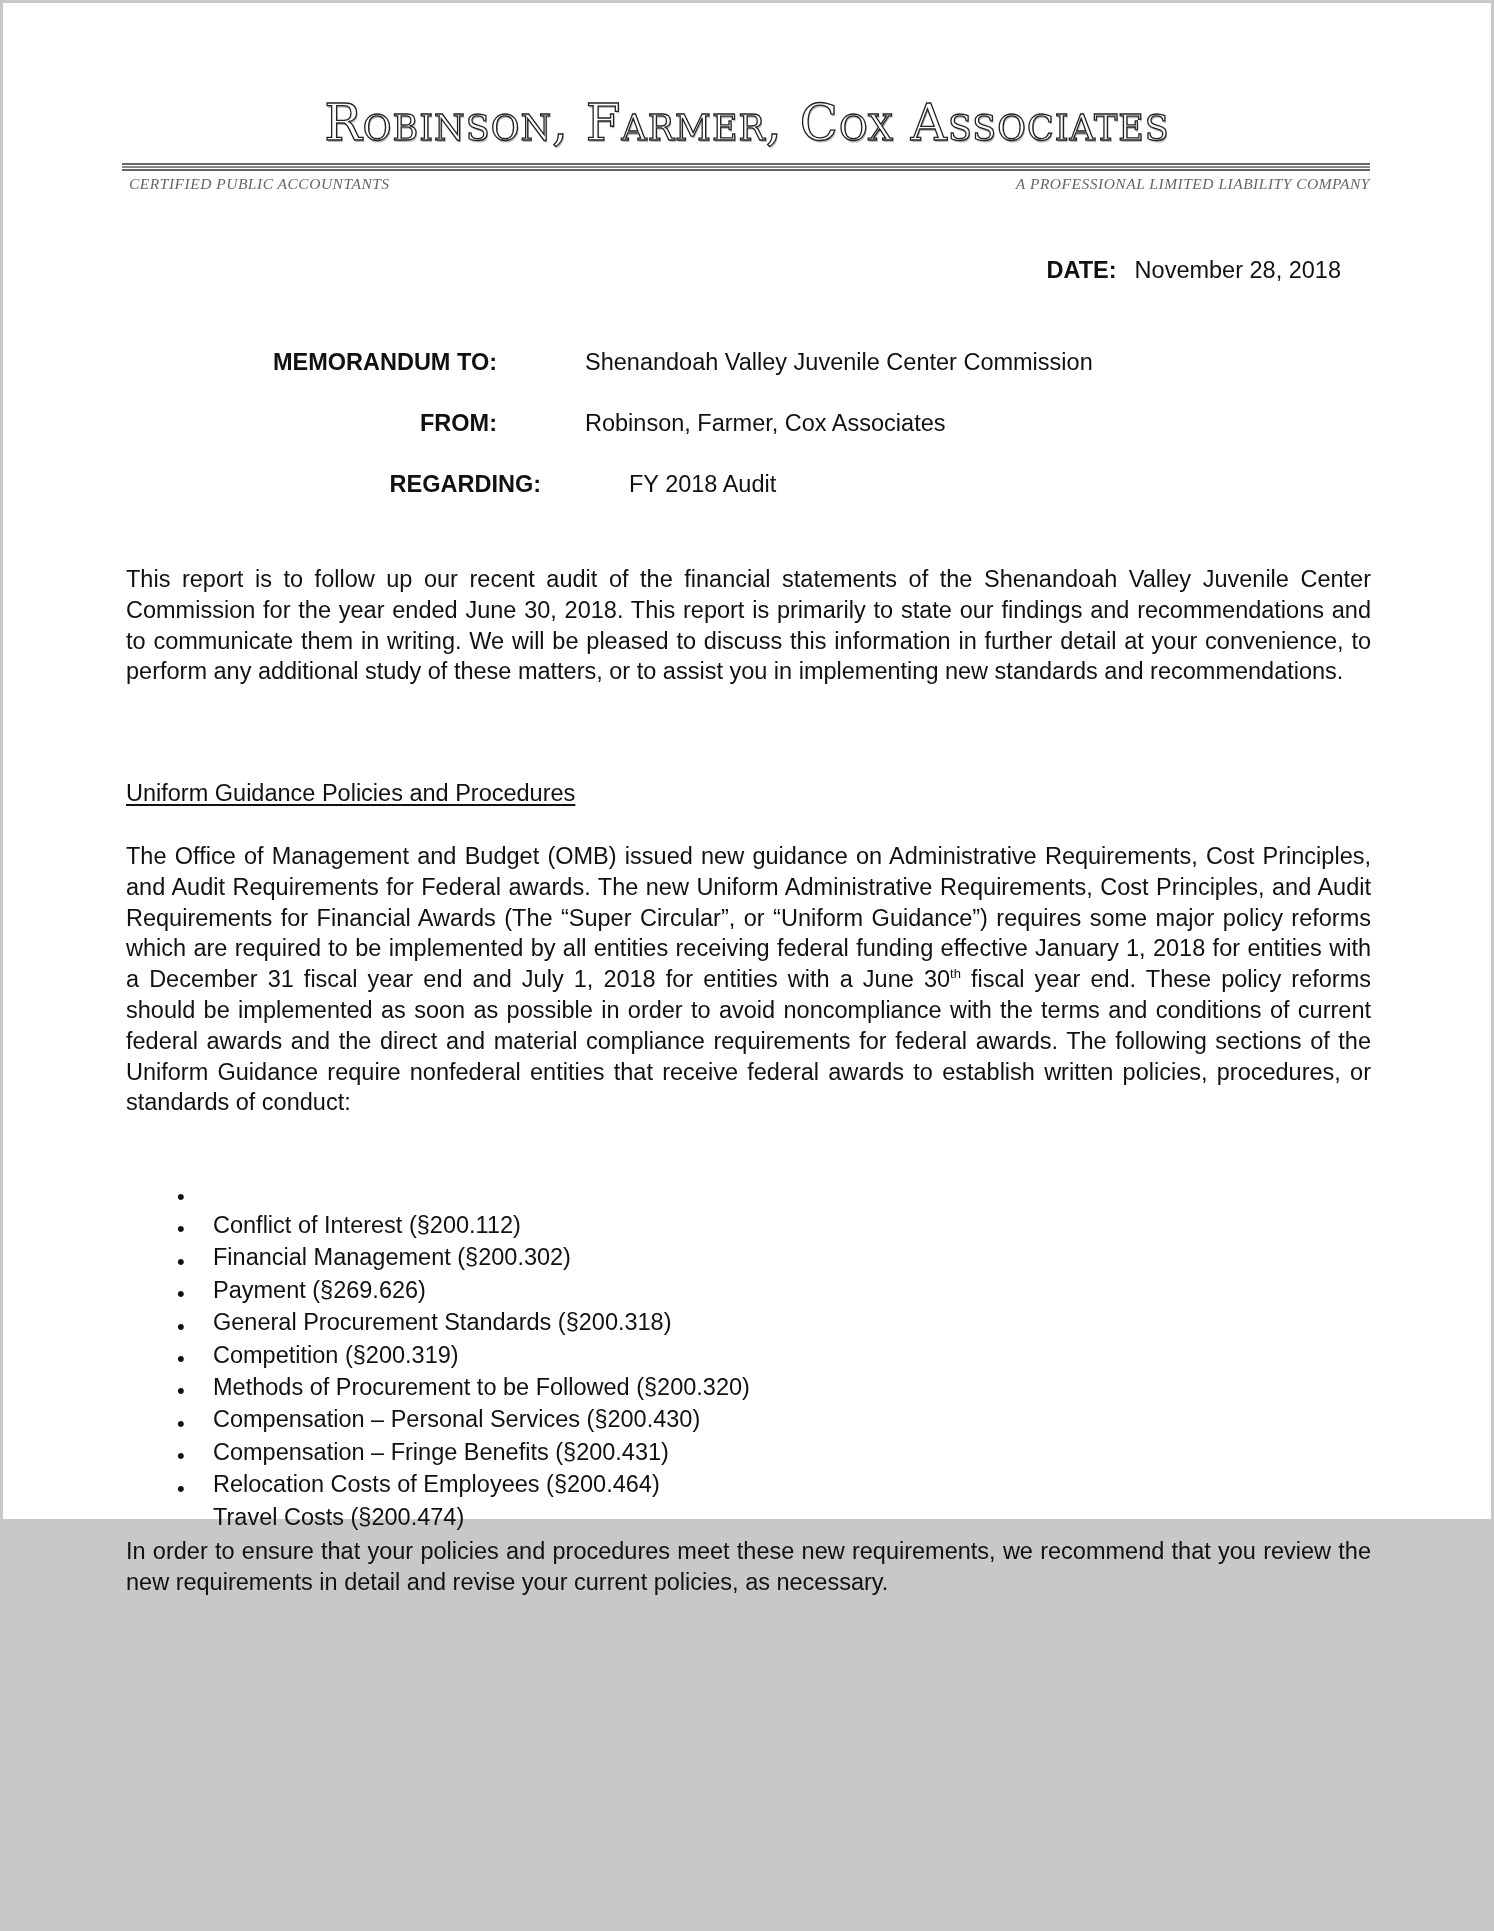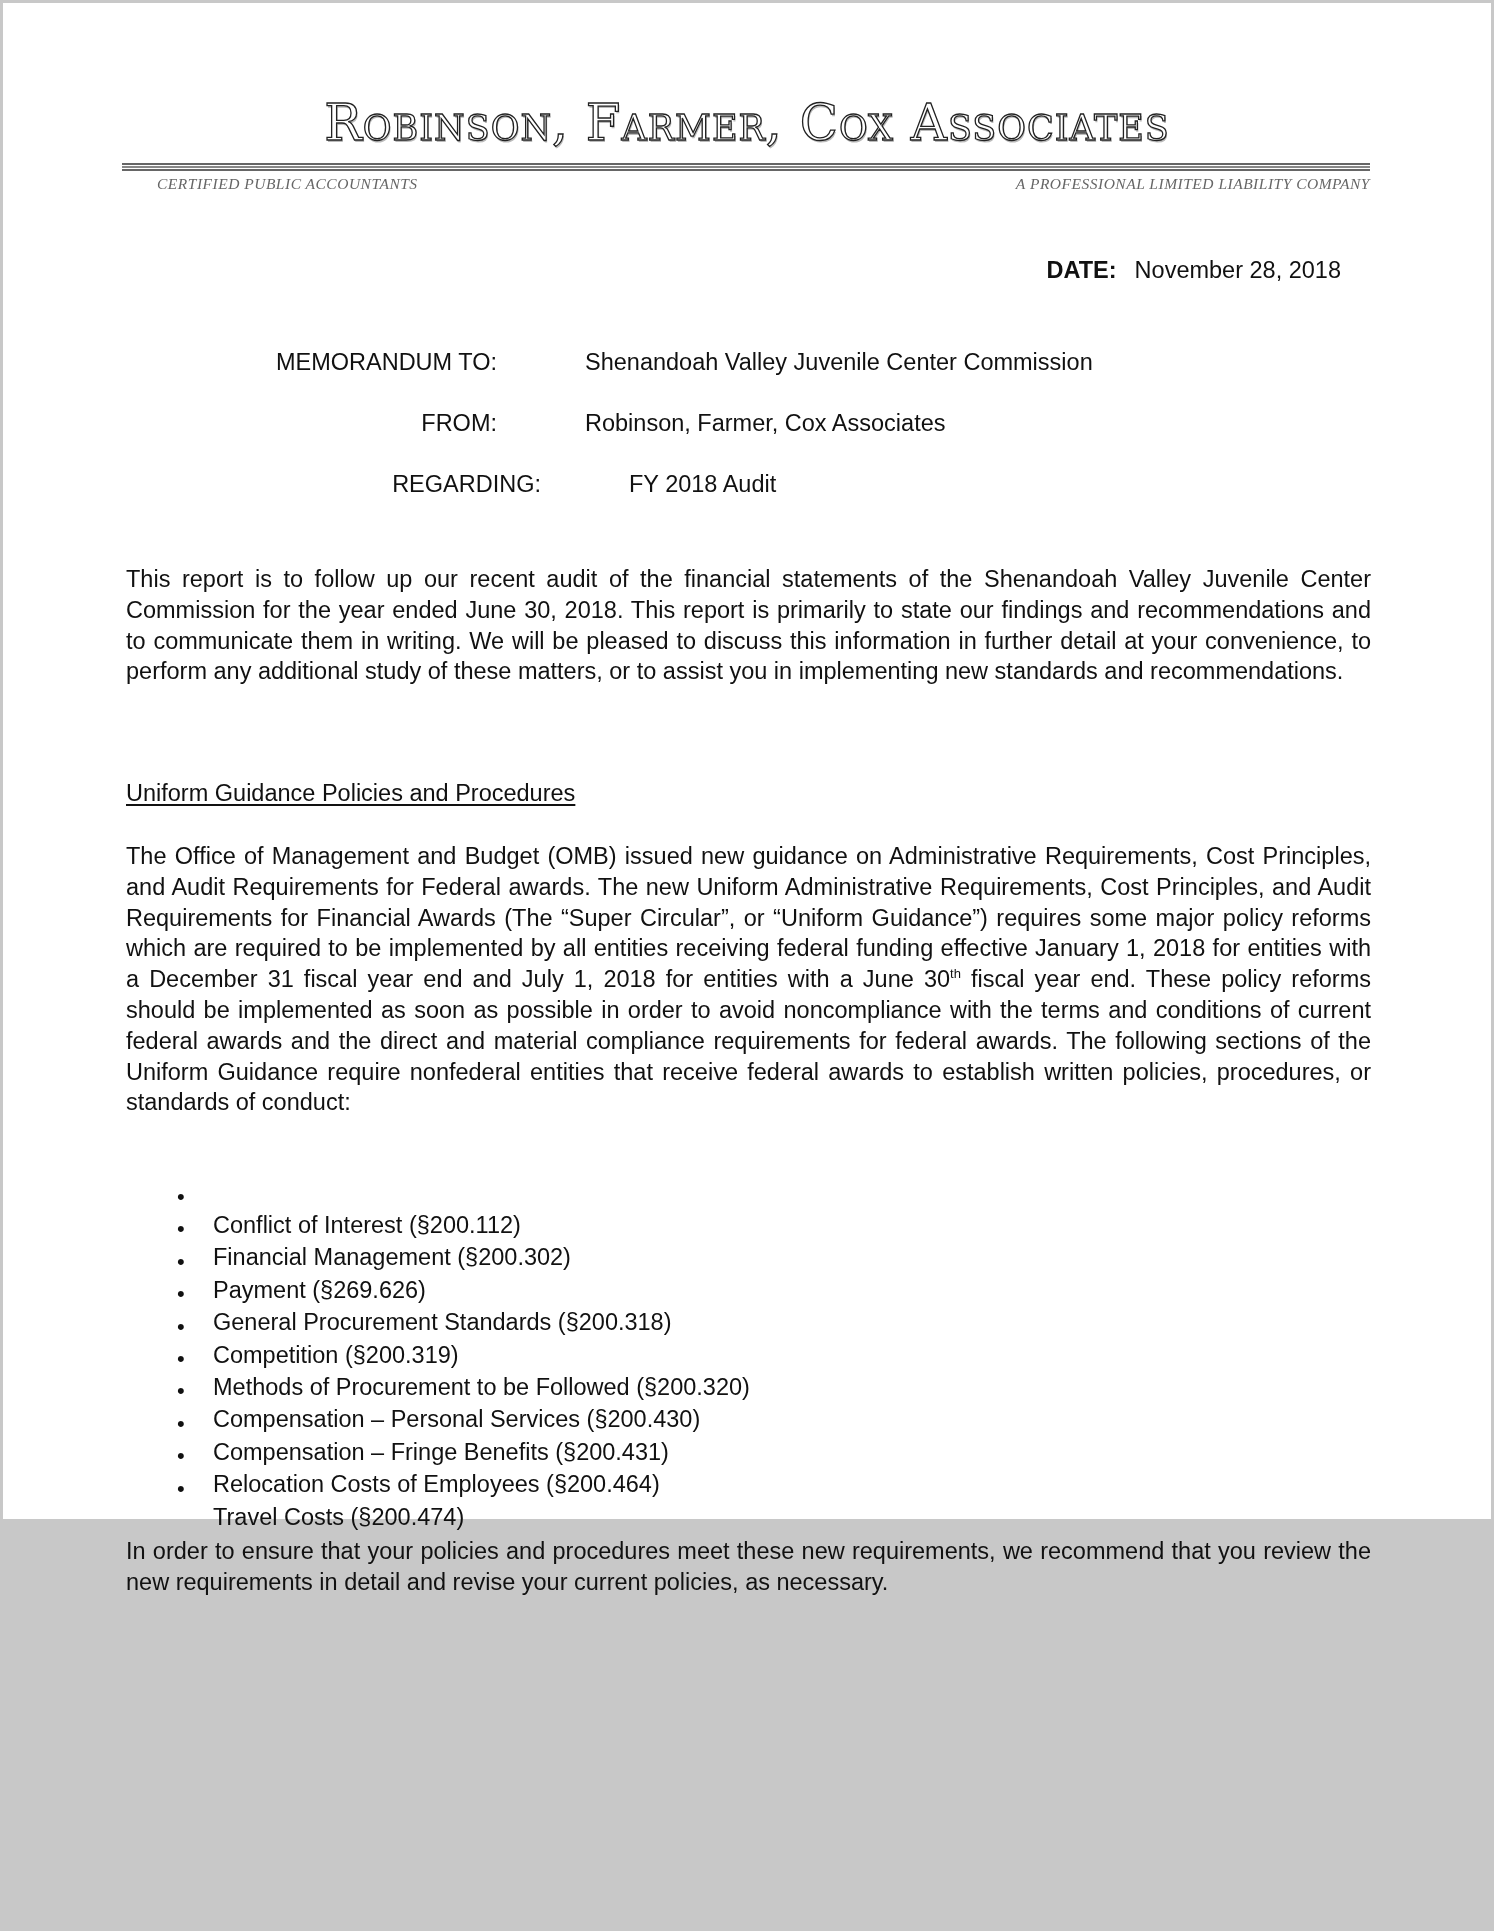--- a/index.html
+++ b/index.html
@@ -18,29 +18,28 @@
   }
   .rule { position: absolute; left: 119px; width: 1248px; }
   .rule.r1 { top: 160px; height: 2px; background: #666; }
   .rule.r2 { top: 163px; height: 2px; background: #888; }
   .rule.r3 { top: 166px; height: 2px; background: #666; }
   .sub {
     position: absolute; top: 172px;
     font-family: "Liberation Serif", "DejaVu Serif", serif;
     font-style: italic; font-size: 15.5px; color: #666; letter-spacing: 0.5px;
     text-transform: uppercase;
-    margin-left: 28px;
   }
   .sub.left { left: 126px; }
   .sub.right { right: 121px; }
   .doc { font-family: "Liberation Sans", "DejaVu Sans", sans-serif; color: #111; font-size: 23.5px; }
   .date-row { position: absolute; top: 254px; right: 150px; }
   .date-row .lbl { font-weight: bold; margin-right: 18px; }
   .memo-row { position: absolute; left: 0; width: 1488px; height: 30px; }
-  .memo-row .lbl { position: absolute; right: 994px; font-weight: normal; white-space: nowrap; }
+  .memo-row .lbl { position: absolute; right: 994px; font-weight: bold; white-space: nowrap; }
   .memo-row .val { position: absolute; left: 582px; white-space: nowrap; }
   .para {
     position: absolute; left: 123px; width: 1245px; line-height: 30.8px;
     text-align: justify;
   }
   .para p { margin: 0; }
   .heading {
     position: absolute; left: 123px; top: 777px; font-weight: normal;
     text-decoration: underline; text-underline-offset: 3px; text-decoration-thickness: 2px;
   }

